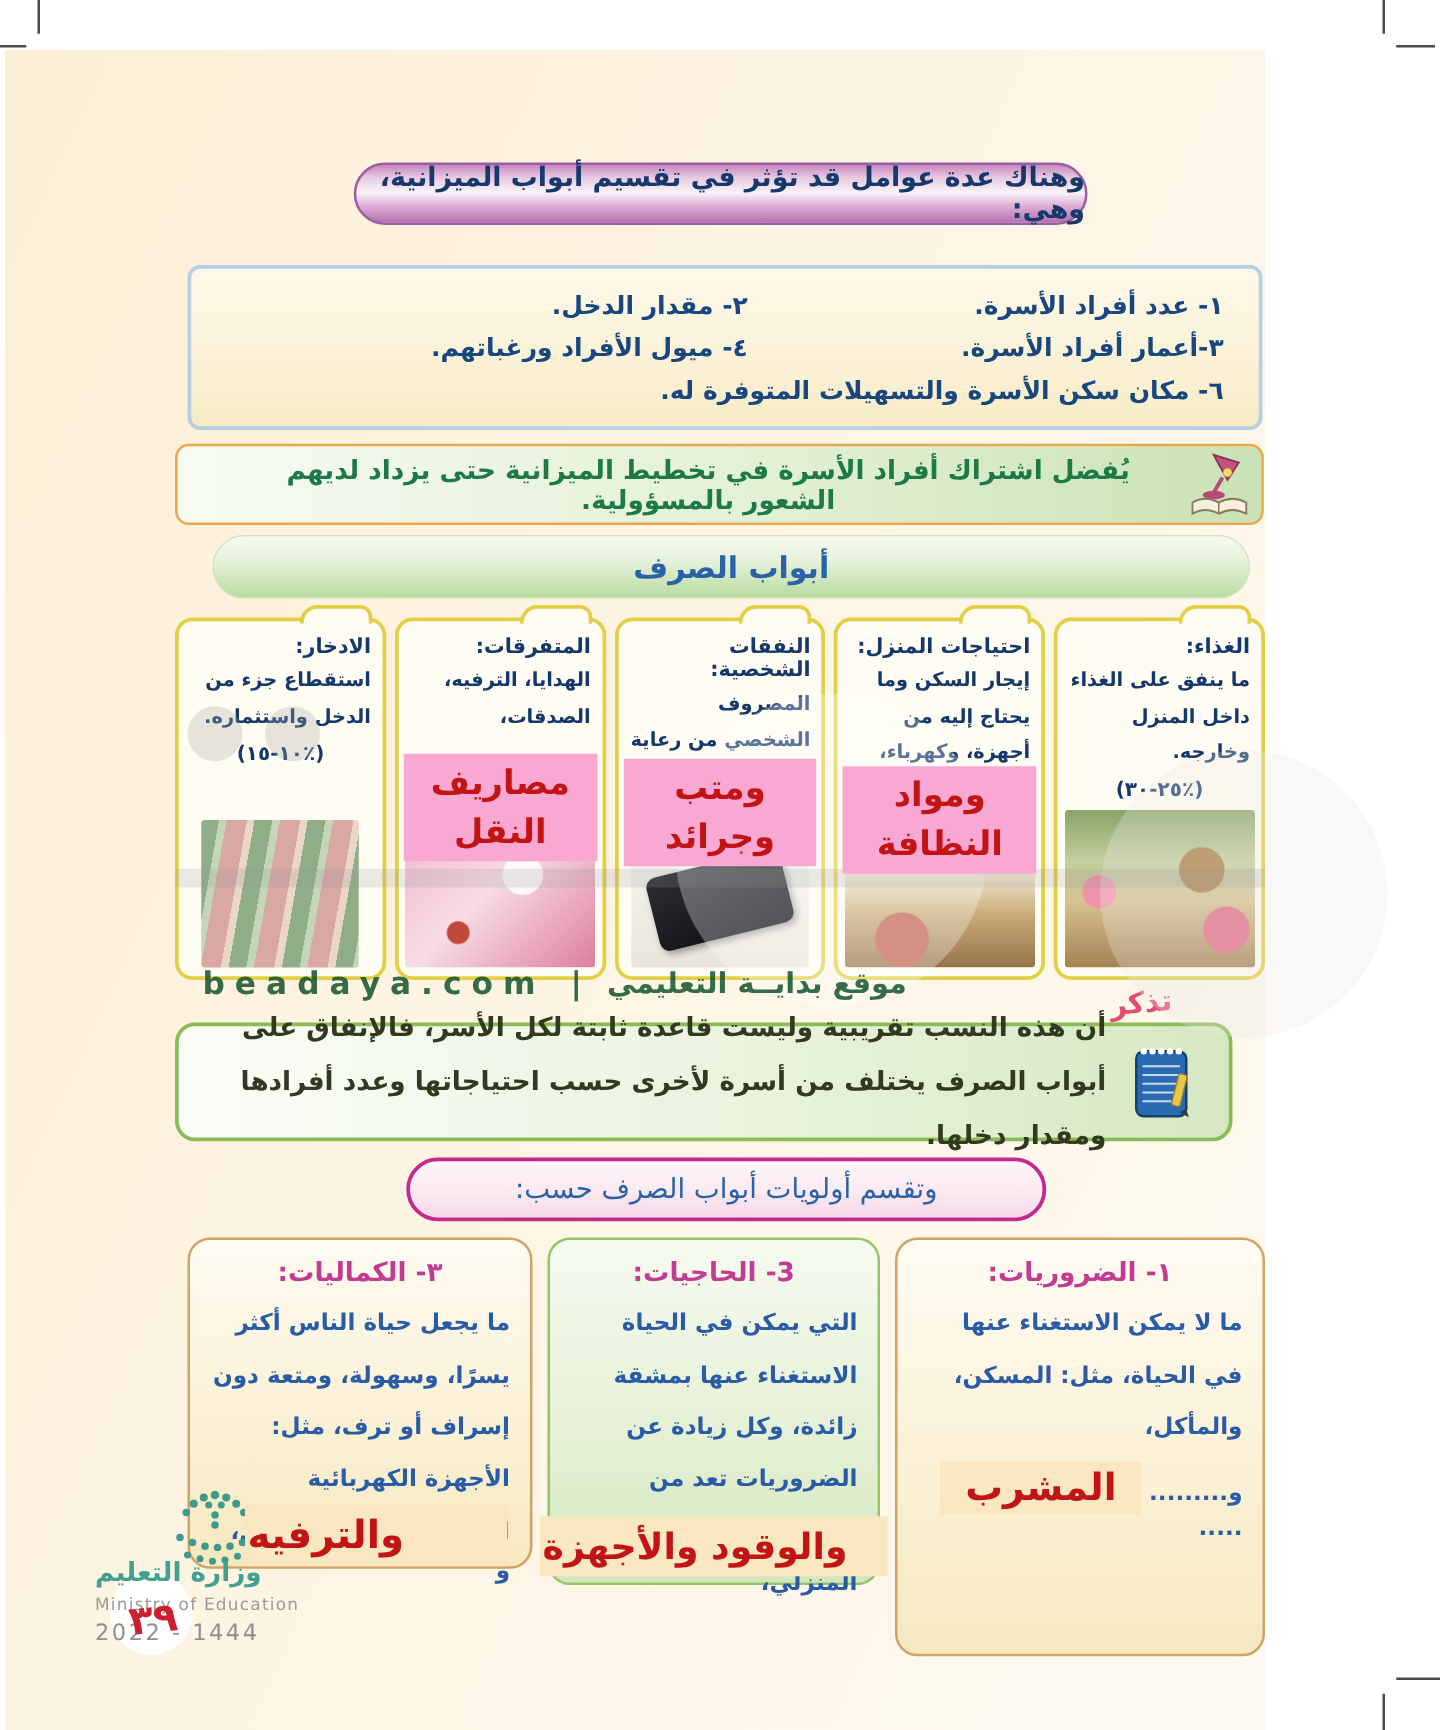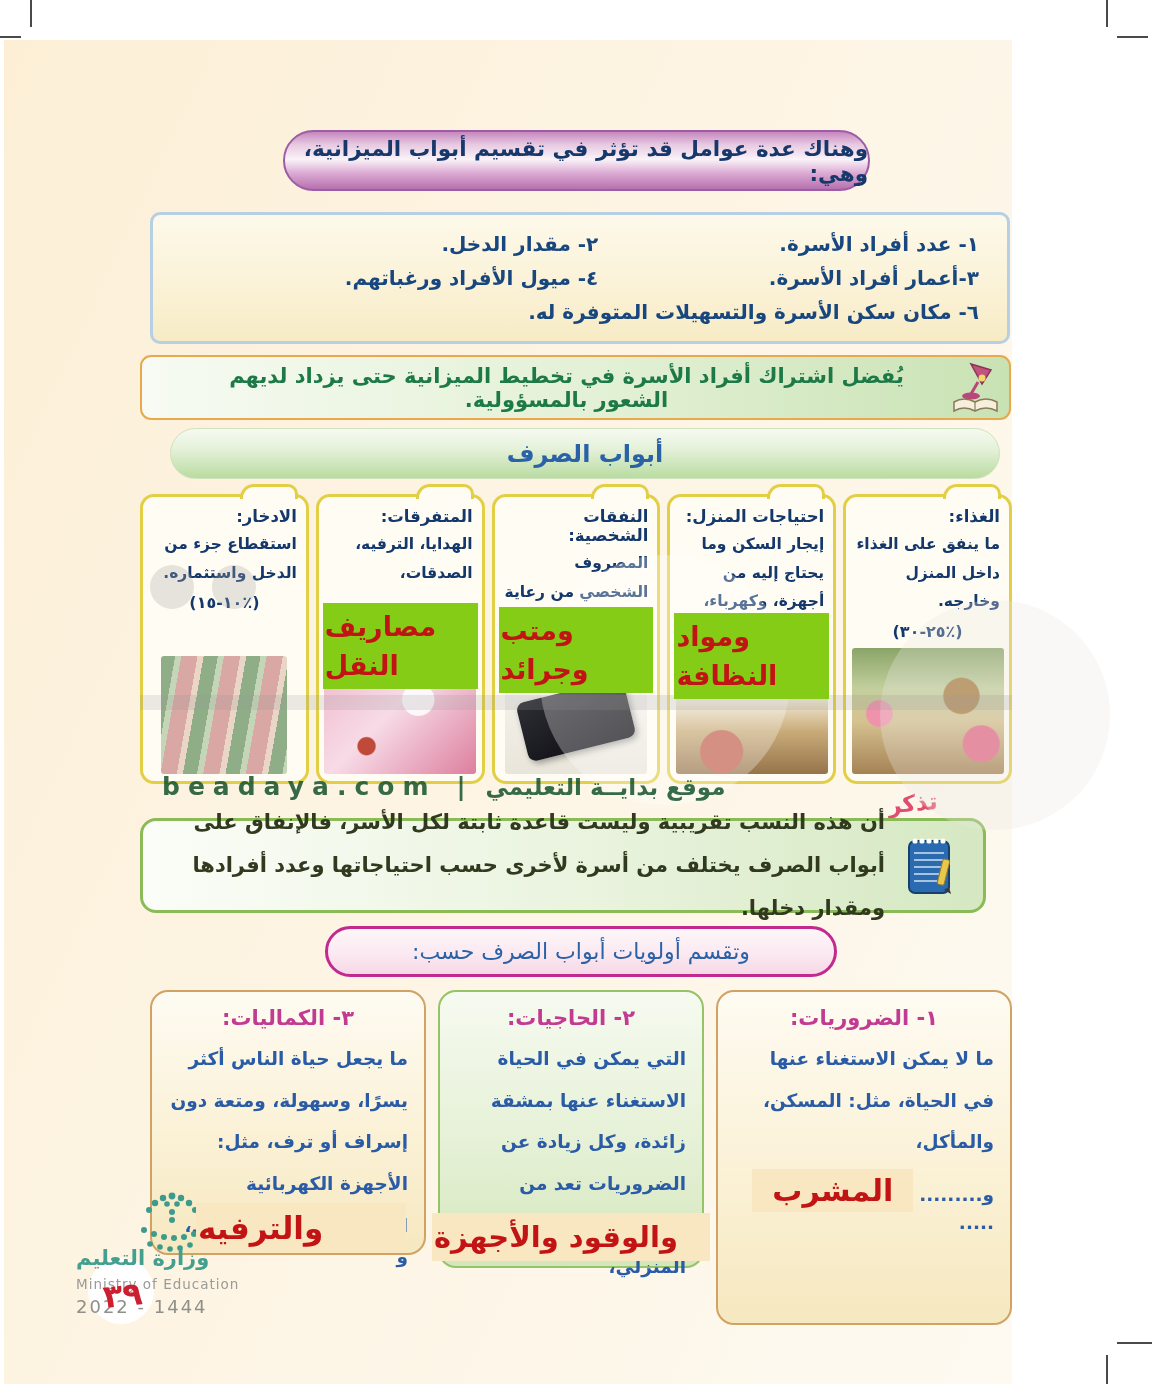--- a/index.html
+++ b/index.html
@@ -15,21 +15,21 @@
   .crop { position:absolute; background:#4a4a4a; }
   .crop.tlv { left:30px; top:0; width:2px; height:27px; }
   .crop.tlh { left:0; top:36px; width:21px; height:2px; }
   .crop.trv { left:1106px; top:0; width:2px; height:27px; }
   .crop.trh { left:1117px; top:36px; width:31px; height:2px; }
   .crop.brh { left:1117px; top:1342px; width:35px; height:2px; }
   .crop.brv { left:1106px; top:1355px; width:2px; height:29px; }
 
   
   .intro-banner {
-    position:absolute; left:283px; top:130px; width:587px; height:61px;
+    position:absolute; left:283px; top:130px; width:587px; height:50px;
     border:2px solid #9d5da6; border-radius:31px;
     background:linear-gradient(180deg,#c687be 0%,#e7c9e1 22%,#faf3f8 48%,#dcabd4 72%,#b671ae 100%);
     display:flex; align-items:center; justify-content:center;
   }
   .intro-banner .txt { color:#16386b; font-weight:bold; font-size:21.5px; direction:rtl; }
 
   
   .factors {
     position:absolute; left:150px; top:212px; width:860px; height:132px;
     border:3px solid #b7cfe3; border-radius:10px;
@@ -70,22 +70,22 @@
     position:absolute; top:-13px; right:8px; width:58px; height:15px;
     border:3px solid #e2cf45; border-bottom:none; border-radius:14px 10px 0 0;
     background:#fffdf3;
   }
   .scol-title { color:#14386c; font-weight:bold; font-size:16.5px; text-align:right; margin:2px 2px 4px; }
   .scol-body  { color:#14386c; font-weight:bold; font-size:15.5px; text-align:right; line-height:1.85; margin:0 2px; }
   .scol-percent { color:#14386c; font-weight:bold; font-size:16px; text-align:center; margin-top:6px; direction:ltr; }
   .scol-percent:empty, .scol-ann:empty, .plead:empty, .ptail:empty { display:none; }
   .scol-ann {
     position:absolute; left:4px; right:4px; z-index:3;
-    background:#84cc16; color:#c21414; font-weight:bold; font-size:27px;
-    text-align:left; line-height:1.45; padding:4px 2px;
+    background:#f9a8d4; color:#c21414; font-weight:bold; font-size:27px;
+    text-align:center; line-height:1.45; padding:4px 2px;
   }
   .scol:nth-child(2) .scol-ann { top:116px; }
   .scol:nth-child(3) .scol-ann { top:110px; }
   .scol:nth-child(4) .scol-ann { top:106px; }
   .photo {
     position:absolute; bottom:7px; left:50%; transform:translateX(-50%);
     width:152px; height:118px; border-radius:3px;
   }
   .ph-food { background:
       radial-gradient(circle at 18% 52%, #ef93ac 0 9%, rgba(0,0,0,0) 10%),
@@ -298,21 +298,21 @@
 
 <div class="pboxes">
   <div class="pbox tan p1">
     <div class="ptitle">١- الضروريات:</div>
     <div class="pbody">ما لا يمكن الاستغناء عنها في الحياة، مثل: المسكن، والمأكل،</div>
     <div class="pdotline">
       <span class="plead">و.........</span><span class="pann-inline">المشرب</span><span class="ptail">.....</span>
     </div>
   </div>
   <div class="pbox green p2">
-    <div class="ptitle">٢- الحاجيات:</div>
+    <div class="ptitle">3- الحاجيات:</div>
     <div class="pbody">التي يمكن في الحياة الاستغناء عنها بمشقة زائدة، وكل زيادة عن الضروريات تعد من الحاجيات مثل: الأثاث المنزلي،</div>
     <div class="pann-block">والوقود والأجهزة</div>
   </div>
   <div class="pbox tan p3">
     <div class="ptitle">٣- الكماليات:</div>
     <div class="pbody">ما يجعل حياة الناس أكثر يسرًا، وسهولة، ومتعة دون إسراف أو ترف، مثل: الأجهزة الكهربائية المكملة، وتجميل المنزل،</div>
     <span class="plead">و</span>
     <div class="pann-block">والترفيه</div>
   </div>
 </div>

